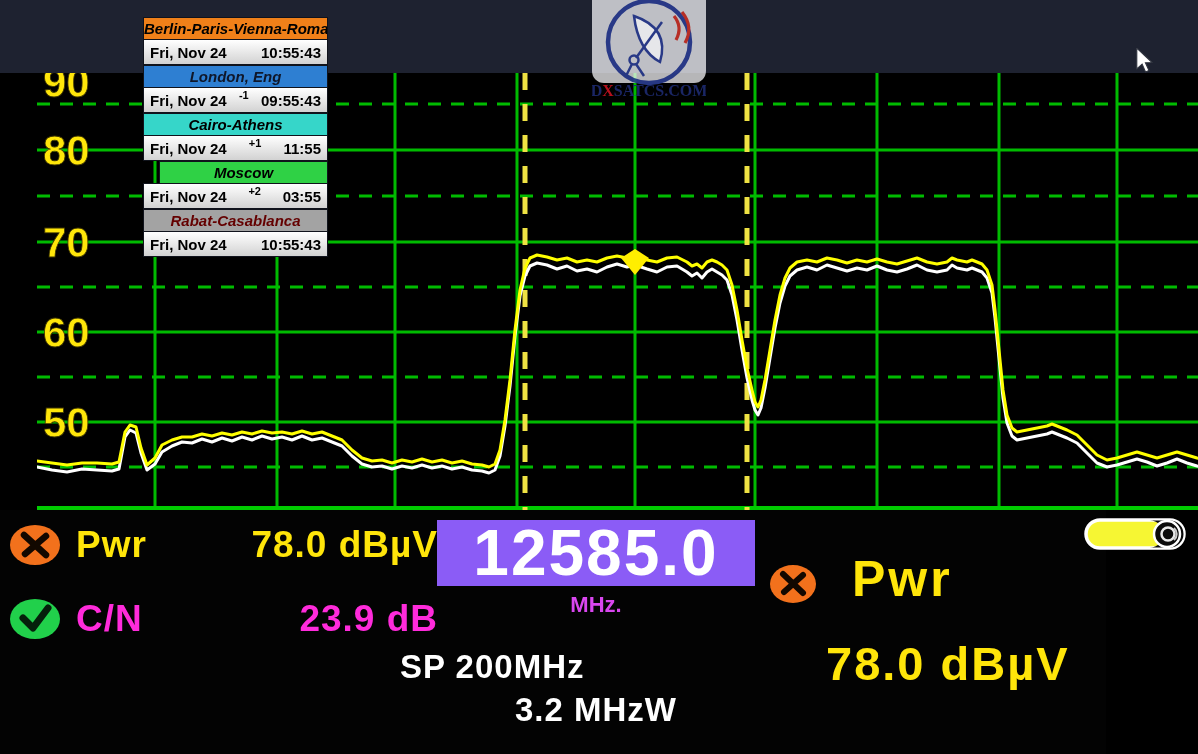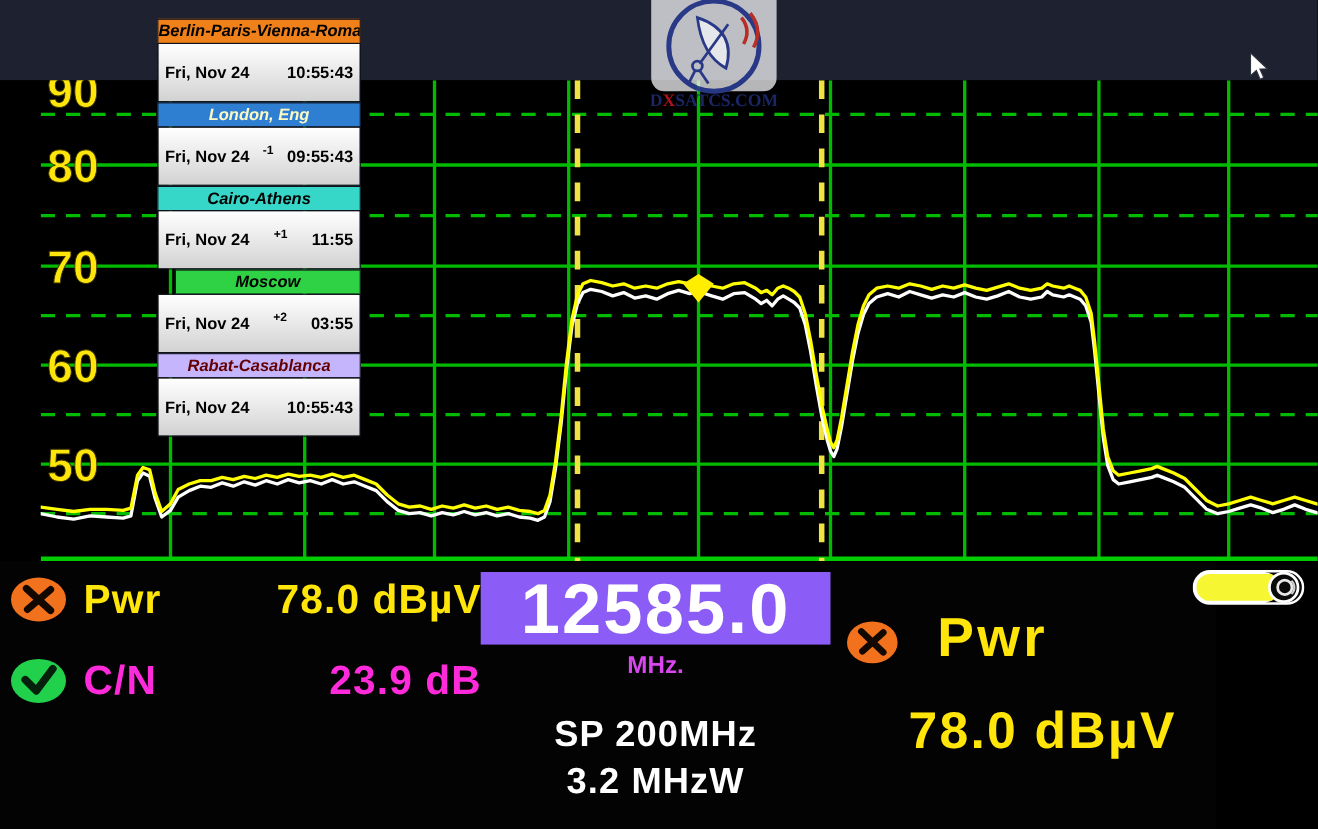--- a/index.html
+++ b/index.html
@@ -7,42 +7,42 @@
           font-family:"Liberation Sans",sans-serif;}
 
   
   .topbar{position:absolute;top:0;left:0;width:1198px;height:73px;background:#1e2230;z-index:1;}
   .clock-table{position:absolute;left:143px;top:17px;display:flex;z-index:2;flex-direction:column;}
   .city-cell{width:185px;}
   .city-name{height:21px;line-height:21px;text-align:center;font-style:italic;font-weight:bold;
              font-size:15px;border:1px solid #10131c;border-bottom:none;overflow:hidden;white-space:nowrap;}
   .city-date{height:24px;background:linear-gradient(#ffffff,#d2d2d2);display:flex;align-items:center;
              justify-content:space-between;font-weight:bold;font-size:15px;color:#000;
-             border:1px solid #10131c;padding:14px 6px;}
+             border:1px solid #10131c;padding:0 6px;}
   .tz-offset{font-size:11px;font-weight:bold;align-self:flex-start;margin-top:1px;}
 
   
   .watermark{position:absolute;left:592px;top:0;width:114px;height:83px;z-index:5;
              background:rgba(248,248,250,0.80);border-radius:0 0 12px 12px;opacity:0.92;text-decoration:underline;}
 
   
   .chart{position:absolute;top:73px;left:0;width:1198px;height:437px;background:#000;z-index:1;padding-left:37px;}
 
   
   .bottom{position:absolute;top:510px;left:0;width:1106px;height:244px;background:#030303;z-index:2;}
   .meas-row{position:absolute;display:flex;align-items:center;}
   .meas-label{font-weight:bold;font-size:37px;letter-spacing:1px;}
   .meas-value{font-weight:bold;font-size:37px;text-align:right;letter-spacing:1px;}
   .yellow{color:#ffe50a;}
   .magenta{color:#ff2bdb;}
   .freq-box{position:absolute;left:437px;top:10px;width:318px;height:66px;background:#8b5cf6;
             color:#fff;font-size:64px;font-weight:bold;text-align:center;line-height:66px;letter-spacing:2px;}
   .freq-unit{position:absolute;left:437px;top:82px;width:318px;text-align:center;color:#d946ef;
              font-size:22px;font-weight:bold;}
-  .span-label{position:absolute;left:400px;top:138px;width:392px;text-align:center;color:#fff;
+  .span-label{position:absolute;left:400px;top:138px;width:392px;text-align:left;color:#fff;
               font-size:33px;font-weight:bold;letter-spacing:1px;}
   .bw-label{position:absolute;left:400px;top:181px;width:392px;text-align:center;color:#fff;
             font-size:33px;font-weight:bold;letter-spacing:1px;}
   .right-pwr-label{position:absolute;left:852px;top:40px;font-size:50px;font-weight:bold;letter-spacing:3px;}
   .right-pwr-value{position:absolute;left:826px;top:126px;font-size:47px;font-weight:bold;letter-spacing:2px;}
   .toggle-wrap{position:absolute;left:1084px;top:8px;width:102px;height:32px;cursor:pointer;}
 
   
   .cursor{position:absolute;left:1136px;top:48px;z-index:9;}
 </style>
@@ -56,21 +56,21 @@
   <div class="clock-table">
     <div class="city-cell">
       <div class="city-name" style="background: rgb(240, 128, 25); color: rgb(0, 0, 0);">Berlin-Paris-Vienna-Roma</div>
       <div class="city-date">
         <span>Fri, Nov 24</span>
         <span class="tz-offset"></span>
         <span>10:55:43</span>
       </div>
     </div>
     <div class="city-cell">
-      <div class="city-name" style="background: rgb(46, 127, 210); color: #fef9c3;">London, Eng</div>
+      <div class="city-name" style="background: rgb(46, 127, 210); color: #0f172a;">London, Eng</div>
       <div class="city-date">
         <span>Fri, Nov 24</span>
         <span class="tz-offset">-1</span>
         <span>09:55:43</span>
       </div>
     </div>
     <div class="city-cell">
       <div class="city-name" style="background: rgb(54, 214, 201); color: rgb(0, 0, 0);">Cairo-Athens</div>
       <div class="city-date">
         <span>Fri, Nov 24</span>
@@ -80,21 +80,21 @@
     </div>
     <div class="city-cell">
       <div class="city-name" style="background: rgb(47, 209, 69); color: rgb(0, 0, 0); margin-left: 16px;">Moscow</div>
       <div class="city-date">
         <span>Fri, Nov 24</span>
         <span class="tz-offset">+2</span>
         <span>03:55</span>
       </div>
     </div>
     <div class="city-cell">
-      <div class="city-name" style="background: #c4b5fd; color: rgb(100, 0, 0);">Rabat-Casablanca</div>
+      <div class="city-name" style="background: #a3a3a3; color: rgb(100, 0, 0);">Rabat-Casablanca</div>
       <div class="city-date">
         <span>Fri, Nov 24</span>
         <span class="tz-offset"></span>
         <span>10:55:43</span>
       </div>
     </div>
   </div>
 
   <div class="watermark">
     <svg width="114" height="103" viewBox="0 0 114 103">

